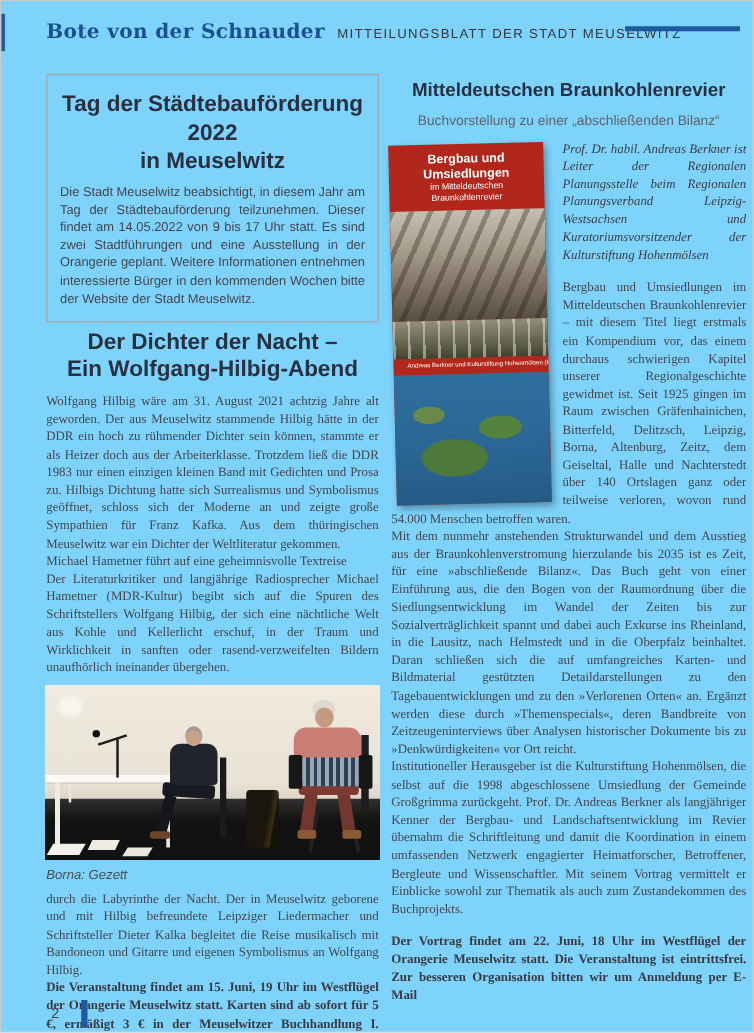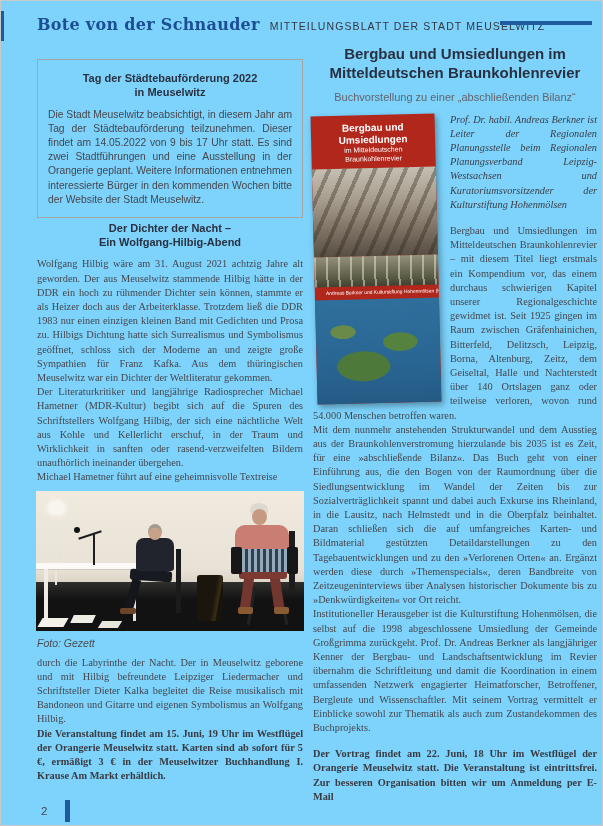--- a/index.html
+++ b/index.html
@@ -10,21 +10,21 @@
   .hdr{position:absolute;left:36px;top:14px;right:8px;white-space:nowrap;}
   .brand{font-family:"DejaVu Serif",serif;font-weight:bold;font-size:16px;color:#1c4e93;letter-spacing:.3px;}
   .masthead{font-size:10.5px;letter-spacing:1.1px;color:#35353e;margin-left:10px;}
   .hdr-line{position:absolute;right:10px;top:20px;width:92px;height:4px;background:#1d5a9e;}
   
   .col-left{position:absolute;left:36px;top:48px;width:266px;}
   .col-right{position:absolute;left:312px;top:40px;width:284px;}
   .band{height:26px;background:#7e9db4;color:#ffffff;text-align:center;line-height:27px;
         font-size:13px;letter-spacing:3.5px;}
   .infobox{margin-top:10px;border:1px solid #a5a5a5;padding:8px 10px 10px;}
-  h2{font-size:11px;line-height:1.25;text-align:center;color:#293040;margin:4px 0 8px;font-weight:bold;}
+  h2{font-size:18px;line-height:1.25;text-align:center;color:#293040;margin:4px 0 8px;font-weight:bold;}
   .bodytext{font-size:10.3px;line-height:1.38;text-align:justify;color:#46464b;hyphens:auto;}
   .bodytext p{margin:0;font-family:Liberation Serif, serif;}
   .bold-p{font-weight:bold;color:#3a3a40;}
   .dichter-title{}
   
   .photo{position:relative;width:268px;height:140px;margin:6px 0 0 -1px;overflow:hidden;
          background:linear-gradient(180deg,#f0eadf 0%,#e9e2d6 55%,#ded6c9 64%);}
   .ph-floor{position:absolute;left:0;right:0;bottom:0;height:49px;background:linear-gradient(180deg,#30302e 0,#121212 35%);}
   .ph-lamp-head{position:absolute;left:12px;top:10px;width:17px;height:14px;border-radius:50%;background:#f8f5ee;box-shadow:0 0 6px #fff;}
   .ph-lamp-stem{position:absolute;left:19px;top:22px;width:2px;height:72px;background:#eae6dc;}
@@ -107,22 +107,22 @@
       <h2><span>Tag der Städtebauförderung 2022</span><br>
         <span>in Meuselwitz</span></h2>
       <div class="bodytext">Die Stadt Meuselwitz beabsichtigt, in diesem Jahr am Tag der Städtebauförderung teilzunehmen. Dieser findet am 14.05.2022 von 9 bis 17 Uhr statt. Es sind zwei Stadtführungen und eine Ausstellung in der Orangerie geplant. Weitere Informationen entnehmen interessierte Bürger in den kommenden Wochen bitte der Website der Stadt Meuselwitz.</div>
     </div>
 
     <h2 class="dichter-title"><span>Der Dichter der Nacht –</span><br>
       <span>Ein Wolfgang-Hilbig-Abend</span></h2>
 
     <div class="bodytext">
       <p>Wolfgang Hilbig wäre am 31. August 2021 achtzig Jahre alt geworden. Der aus Meuselwitz stammende Hilbig hätte in der DDR ein hoch zu rühmender Dichter sein können, stammte er als Heizer doch aus der Arbeiterklasse. Trotzdem ließ die DDR 1983 nur einen einzigen kleinen Band mit Gedichten und Prosa zu. Hilbigs Dichtung hatte sich Surrealismus und Symbolismus geöffnet, schloss sich der Moderne an und zeigte große Sympathien für Franz Kafka. Aus dem thüringischen Meuselwitz war ein Dichter der Weltliteratur gekommen.</p>
+      <p>Michael Hametner führt auf eine geheimnisvolle Textreise</p>
       <p>Der Literaturkritiker und langjährige Radiosprecher Michael Hametner (MDR-Kultur) begibt sich auf die Spuren des Schriftstellers Wolfgang Hilbig, der sich eine nächtliche Welt aus Kohle und Kellerlicht erschuf, in der Traum und Wirklichkeit in sanften oder rasend-verzweifelten Bildern unaufhörlich ineinander übergehen.</p>
-      <p>Michael Hametner führt auf eine geheimnisvolle Textreise</p>
     </div>
 
     <div class="photo">
       <div class="ph-floor"></div>
       <div class="ph-lamp-stem"></div>
       <div class="ph-lamp-head"></div>
       <div class="ph-table"></div>
       <div class="ph-table-leg1"></div>
       <div class="ph-table-leg2"></div>
       <div class="ph-mic-stand"></div>
@@ -146,30 +146,30 @@
       <div class="ph-m2-torso"></div>
       <div class="ph-m2-hair"></div>
       <div class="ph-m2-head"></div>
       <div class="ph-band-l"></div>
       <div class="ph-band-bellows"></div>
       <div class="ph-band-r"></div>
       <div class="ph-paper1"></div>
       <div class="ph-paper2"></div>
       <div class="ph-paper3"></div>
     </div>
-    <div class="caption">Foto: Gezett</div>
+    <div class="caption">Borna: Gezett</div>
 
     <div class="bodytext">
       <p>durch die Labyrinthe der Nacht. Der in Meuselwitz geborene und mit Hilbig befreundete Leipziger Liedermacher und Schriftsteller Dieter Kalka begleitet die Reise musikalisch mit Bandoneon und Gitarre und eigenen Symbolismus an Wolfgang Hilbig.</p>
       <p class="bold-p">Die Veranstaltung findet am 15. Juni, 19 Uhr im Westflügel der Orangerie Meuselwitz statt. Karten sind ab sofort für 5 €, ermäßigt 3 € in der Meuselwitzer Buchhandlung I. Krause Am Markt erhältlich.</p>
     </div>
   </div>
 
   <div class="col-right">
-    <h2 style="font-size:15px;"><span>Bergbau und Umsiedlungen im</span><br>
+    <h2 style="font-size:15px;"><br>
       <span>Mitteldeutschen Braunkohlenrevier</span></h2>
     <div class="subtitle">Buchvorstellung zu einer „abschließenden Bilanz“</div>
 
     <div class="bodytext">
       <div class="cover">
         <div class="cover-title">
           <div class="t1">Bergbau und Umsiedlungen</div>
           <div class="t2">im Mitteldeutschen Braunkohlenrevier</div>
         </div>
         <div class="cover-photo1"></div>

